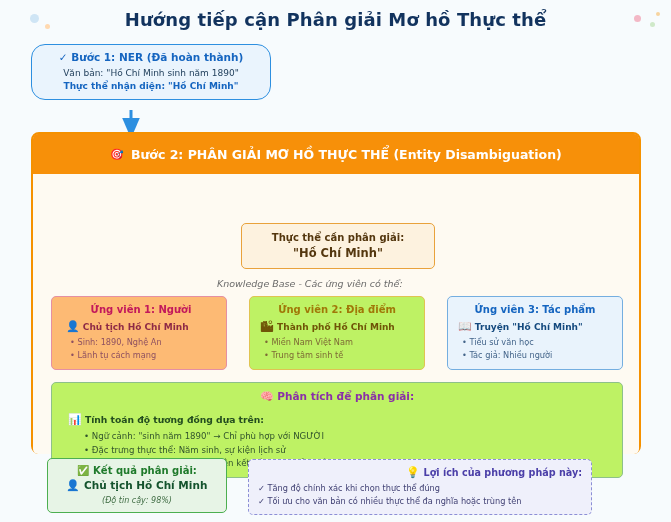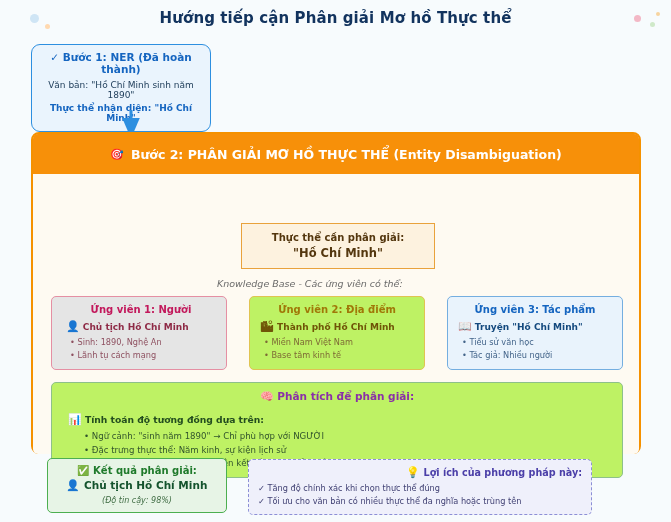--- a/index.html
+++ b/index.html
@@ -26,34 +26,34 @@
   .dot-c { left: 634px; top: 15px;  width: 7px;  height: 7px;  background: #f3b8c6; }
   .dot-d { left: 650px; top: 22px;  width: 5px;  height: 5px;  background: #cfe9c9; }
   .dot-e { left: 656px; top: 12px;  width: 4px;  height: 4px;  background: #f7d4a0; }
 
   
   .title {
     position: absolute;
     left: 0; right: 0;
     top: 9px;
     text-align: center;
-    font-size: 15px;
+    font-size: 18px;
     font-weight: bold;
     color: #12335e;
     letter-spacing: .1px;
   }
 
   
   .step1 {
     position: absolute;
     left: 31px; top: 44px;
-    width: 180px;
+    width: 240px;
     background: #eaf4fd;
     border: 1.6px solid #2d8fe0;
-    border-radius: 9px;
+    border-radius: 14px;
     padding: 6px 8px 8px 8px;
     box-sizing: border-box;
   }
   .step1 .s1-title {
     color: #1565c0;
     font-weight: bold;
     font-size: 10.5px;
     text-align: center;
     margin-bottom: 5px;
   }
@@ -103,21 +103,21 @@
     border-radius: 0 0 5px 5px;
   }
 
   
   .entity {
     position: absolute;
     left: 208px; top: 49px;
     width: 194px;
     background: #fdf2df;
     border: 1.4px solid #e9a23b;
-    border-radius: 0;
+    border-radius: 5px;
     padding: 8px 6px;
     box-sizing: border-box;
     text-align: center;
   }
   .entity .e-l1 { font-size: 10px; font-weight: bold; color: #54370f; }
   .entity .e-l2 { font-size: 11.5px; font-weight: bold; color: #54370f; margin-top: 3px; }
 
   
   .kb-label {
     position: absolute;
@@ -146,21 +146,21 @@
   }
   .cand .c-main {
     font-size: 9px;
     font-weight: bold;
     margin: 3px 0 4px 2px;
   }
   .cand .c-item {
     font-size: 8.2px;
     margin: 2.5px 0 0 6px;
   }
-  .cand1 { left: 18px;  background: #e5e5e5; border: 1.3px solid #e58fa3; padding-left: 12px; }
+  .cand1 { left: 18px;  background: #fdba74; border: 1.3px solid #e58fa3; padding-left: 12px; }
   .cand1 .c-title { color: #c2185b; }
   .cand1 .c-main  { color: #8e2a46; }
   .cand1 .c-item  { color: #8e5060; }
   .cand2 { left: 216px; background: #bef264; border: 1.3px solid #e0c352; }
   .cand2 .c-title { color: #a07808; }
   .cand2 .c-main  { color: #6f5407; }
   .cand2 .c-item  { color: #7d6a35; }
   .cand3 { left: 414px; background: #e9f3fc; border: 1.3px solid #74aee0; }
   .cand3 .c-title { color: #1565c0; }
   .cand3 .c-main  { color: #14497e; }
@@ -309,21 +309,21 @@
         <div class="c-item">• <span>Lãnh tụ cách mạng</span></div>
       </div>
 
       <div class="cand cand2">
         <div class="c-title">Ứng viên 2: Địa điểm</div>
         <div class="c-main">
           <span class="emoji">🏙</span>
           <span>Thành phố Hồ Chí Minh</span>
         </div>
         <div class="c-item">• <span>Miền Nam Việt Nam</span></div>
-        <div class="c-item">• <span>Base tâm kinh tế</span></div>
+        <div class="c-item">• <span>Trung tâm sinh tế</span></div>
       </div>
 
       <div class="cand cand3">
         <div class="c-title">Ứng viên 3: Tác phẩm</div>
         <div class="c-main">
           <span class="emoji">📖</span>
           <span>Truyện "Hồ Chí Minh"</span>
         </div>
         <div class="c-item">• <span>Tiểu sử văn học</span></div>
         <div class="c-item">• <span>Tác giả: Nhiều người</span></div>
@@ -332,21 +332,21 @@
       <div class="analysis">
         <div class="a-title">
           <span class="emoji">🧠</span>
           <span>Phân tích để phân giải:</span>
         </div>
         <div class="a-sub">
           <span class="emoji">📊</span>
           <span>Tính toán độ tương đồng dựa trên:</span>
         </div>
         <div class="a-item">• <span>Ngữ cảnh: "sinh năm 1890"  → Chỉ phù hợp với NGƯỜI</span></div>
-        <div class="a-item">• <span>Đặc trưng thực thể: Năm kinh, sự kiện lịch sử</span></div>
+        <div class="a-item">• <span>Đặc trưng thực thể: Năm sinh, sự kiện lịch sử</span></div>
         <div class="a-item">• <span>Quan hệ ngữ nghĩa: "sinh" → liên kết với thực thể người</span></div>
       </div>
 
     </div>
   </div>
 
   <div class="result">
     <div class="r-l1">✅ Kết quả phân giải:</div>
     <div class="r-l2">
       <span class="emoji">👤</span>

